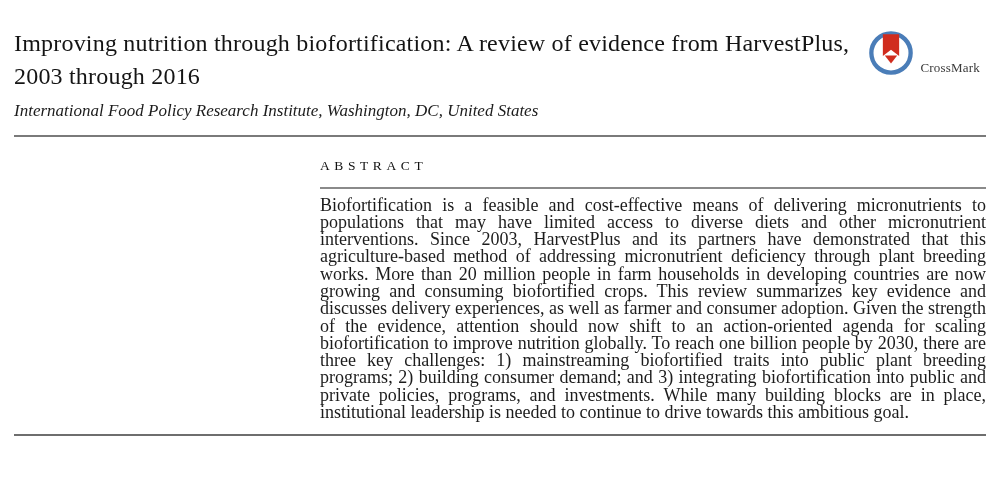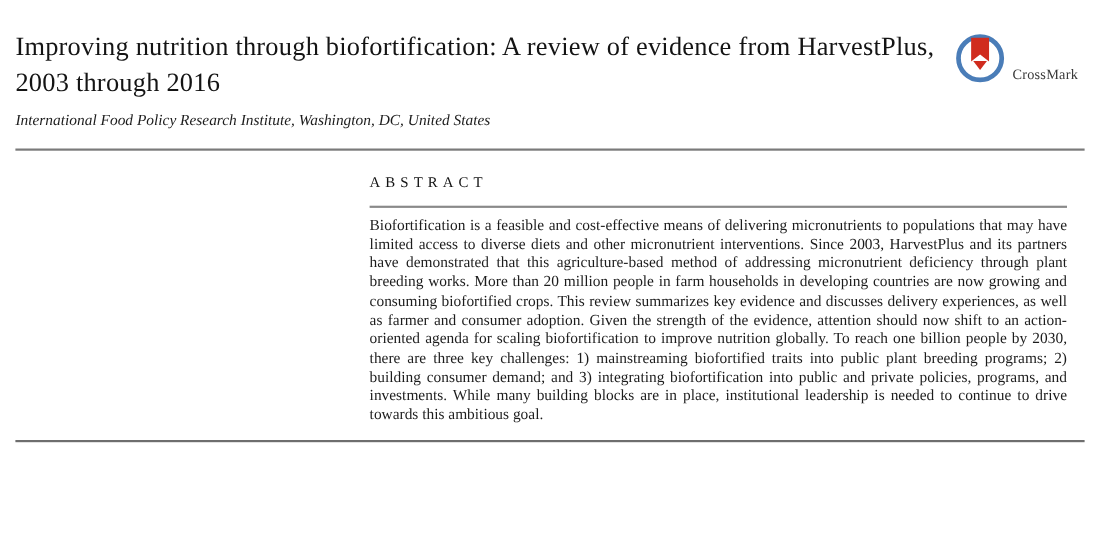--- a/index.html
+++ b/index.html
@@ -38,36 +38,36 @@
   .authors .note {
     color: #7ba7cf;
     font-size: 11px;
     position: relative;
     top: -1px;
     cursor: pointer;
   }
   .affiliation {
     margin: 11px 0 0 0;
     font-style: italic;
-    font-size: 14px;
+    font-size: 17px;
     line-height: 14px;
     color: #1c1c1c;
   }
   .rule {
     border: none;
     margin: 0;
   }
   .rule.full {
     height: 2px;
     background: #7a7a7a;
     margin: 17px 14px 0 14px;
   }
   .content {
     display: flex;
-    padding: 0 30px;
+    padding: 0 14px;
   }
   .left-col {
     width: 306px;
     flex: 0 0 306px;
   }
   .abstract-col {
     flex: 1 1 auto;
     min-width: 0;
   }
   .abs-head {
@@ -77,21 +77,21 @@
     letter-spacing: 0.34em;
     color: #111111;
   }
   .abs-rule {
     height: 1.5px;
     background: #8a8a8a;
     margin-top: 13px;
   }
   .abs-body {
     margin: 8px 0 0 0;
-    font-size: 14px;
+    font-size: 18px;
     line-height: 17.3px;
     text-align: justify;
     color: #1c1c1c;
   }
   .rule.bottom {
     margin-top: 13px;
     background: #6e6e6e;
   }
   .crossmark {
     position: absolute;

